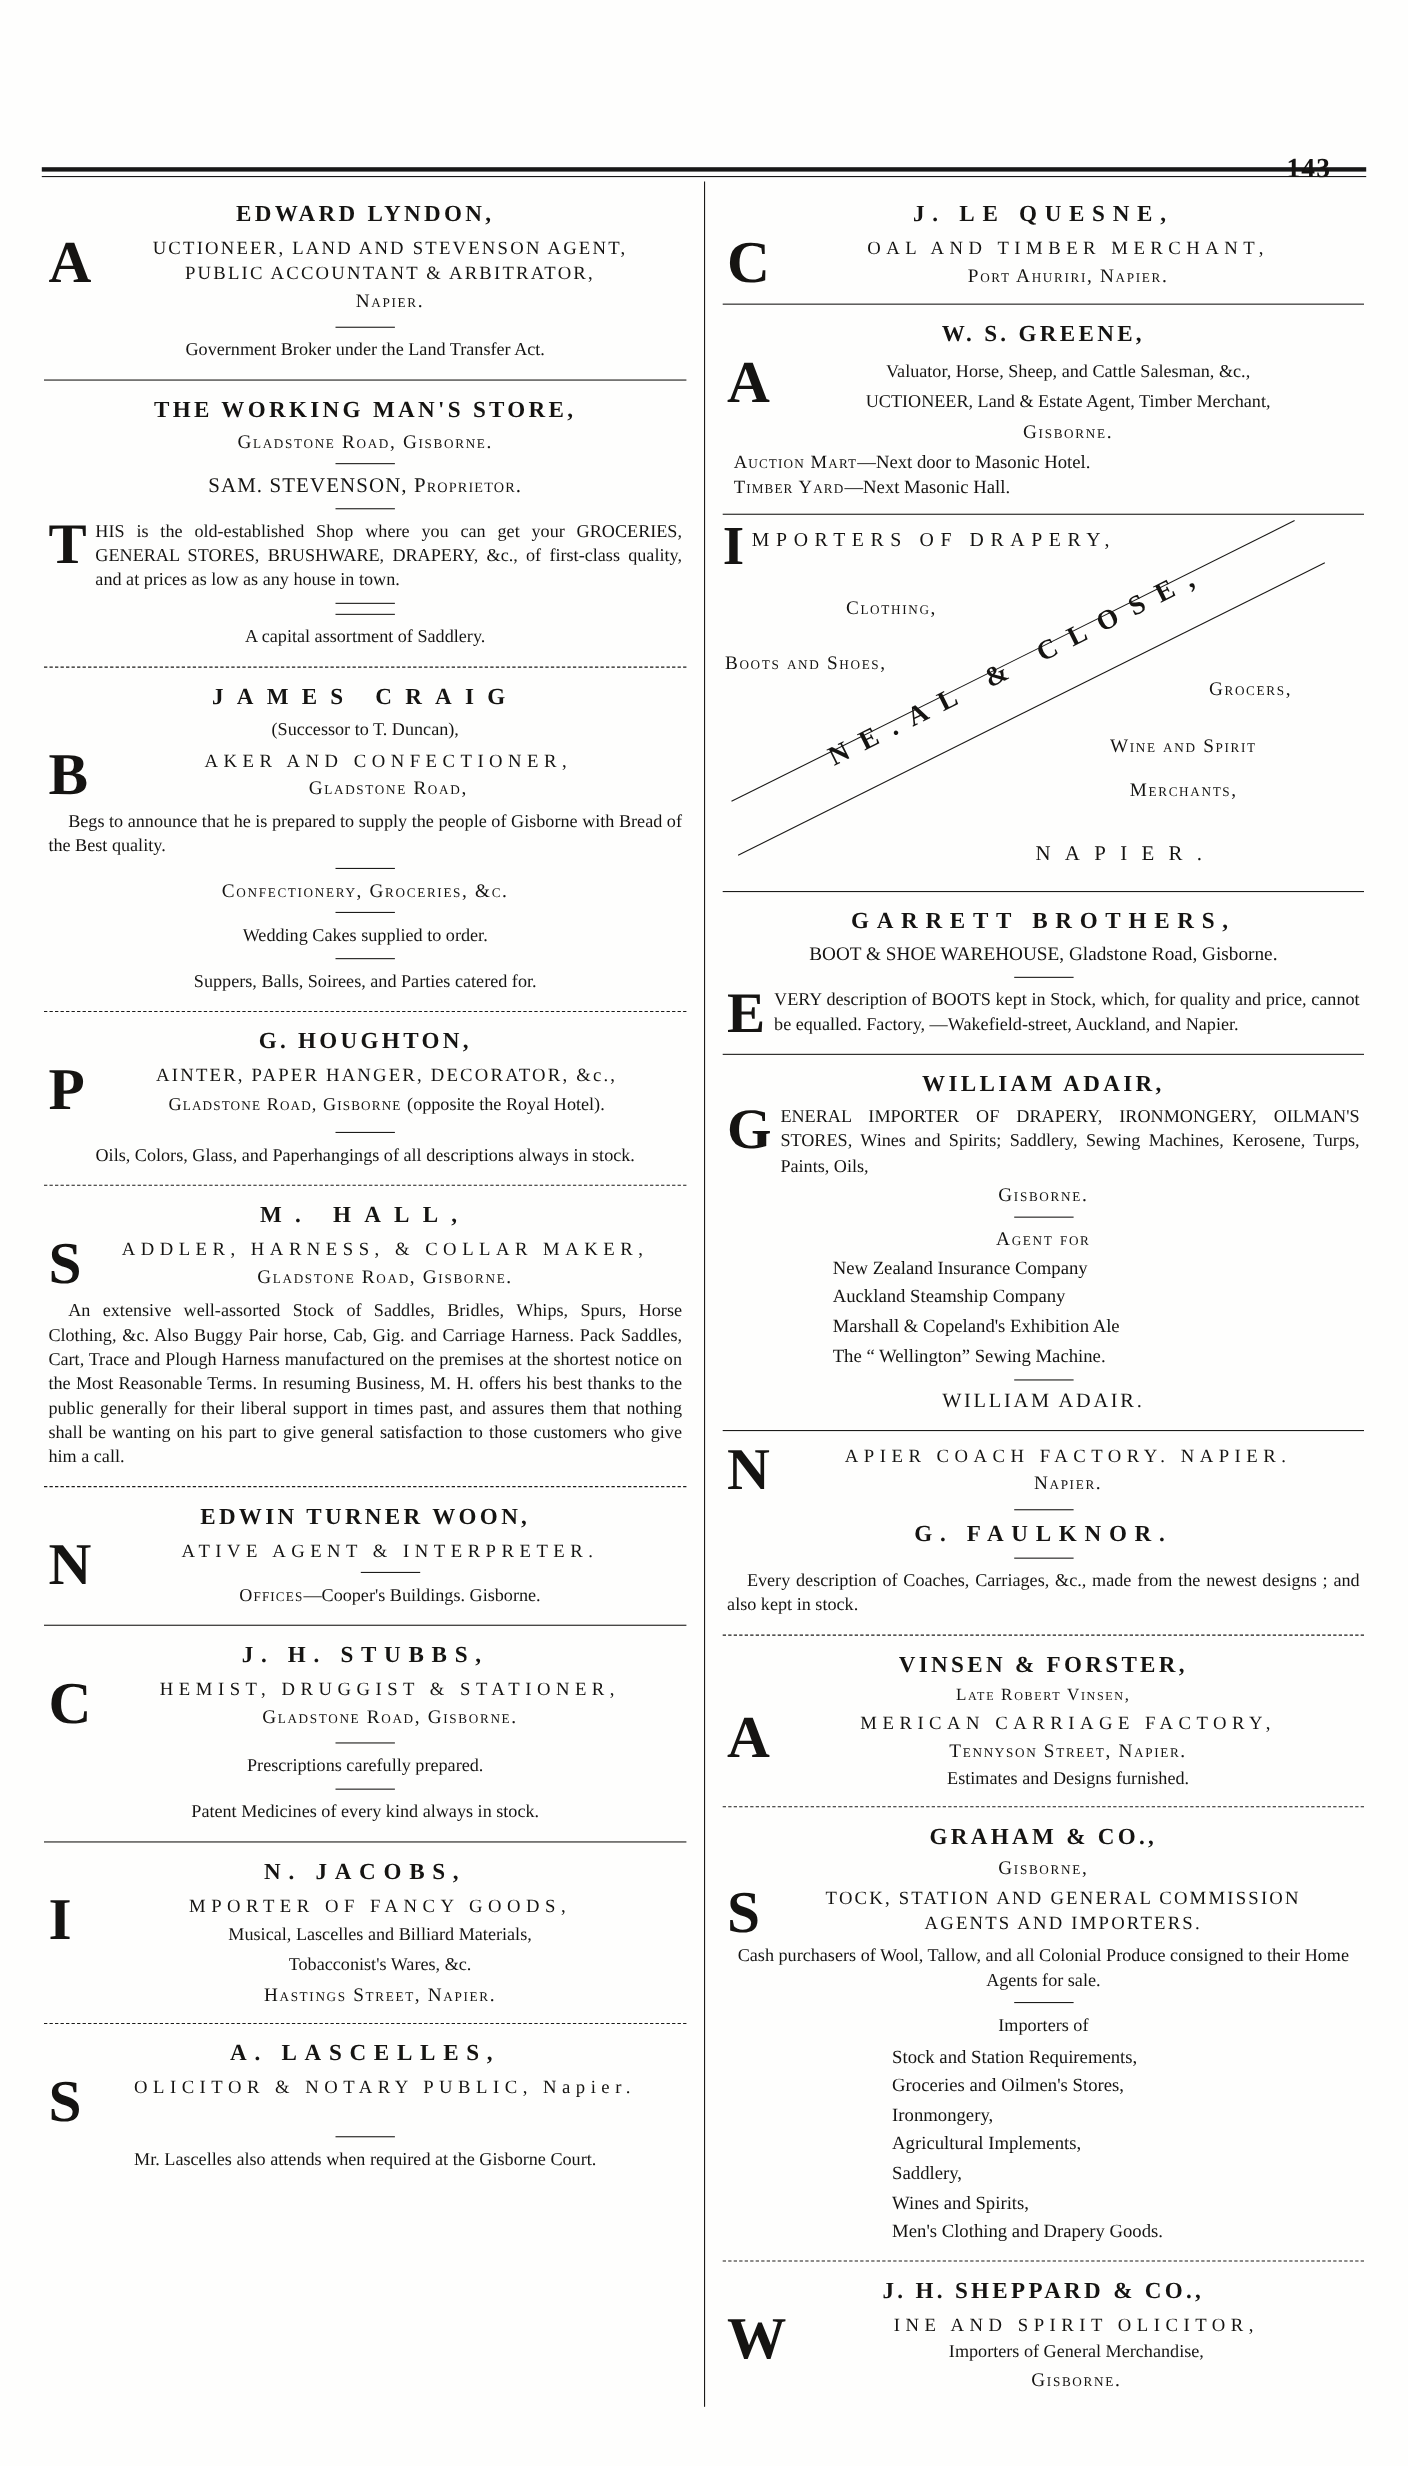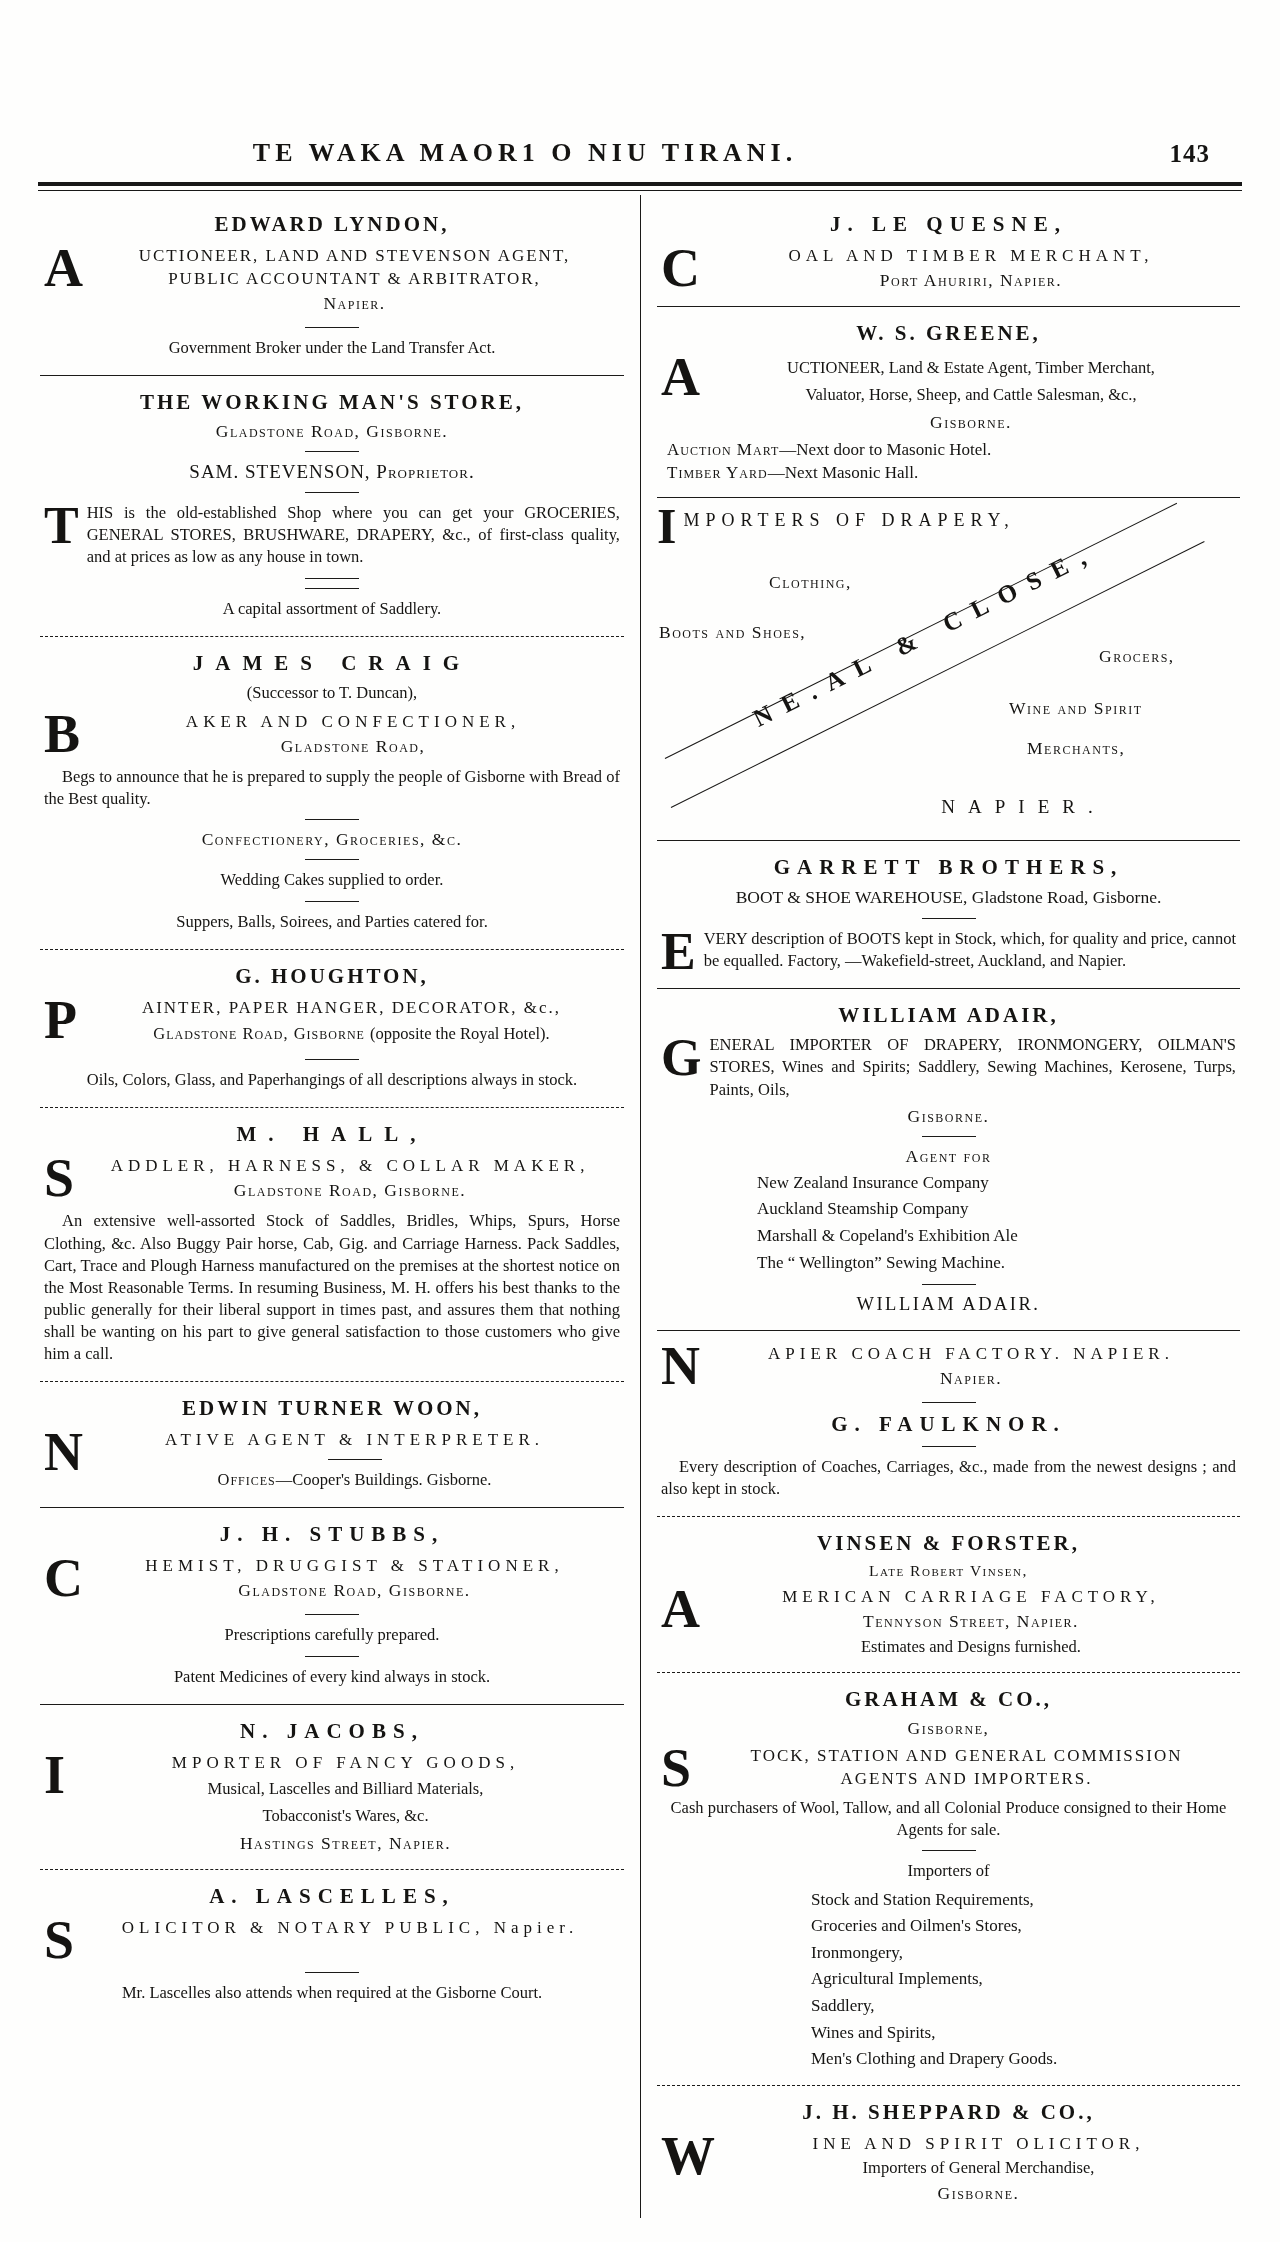--- a/index.html
+++ b/index.html
@@ -54,21 +54,20 @@
   .nc-firm{position:absolute;left:98px;top:206px;transform:rotate(-26.5deg);transform-origin:left center;
            font-size:25px;letter-spacing:13px;font-weight:600;white-space:nowrap;}
   .nc-napier{position:absolute;left:150px;right:0;top:296px;text-align:center;font-size:19px;letter-spacing:13px;}
 </style>
 </head>
 <body>
 
 <div class="page">
 
   <div class="mast-row">
-    <span class="masthead">TE WAKA MAOR1 O NIU TIRANI.</span>
     <span class="pagenum">143</span>
   </div>
   <div class="mast-rule"></div>
 
   <div class="cols">
 
     <div class="col col-left">
 
       <section class="ad">
         <h2 class="ttl">EDWARD LYNDON,</h2>
@@ -214,22 +213,22 @@
           </div>
         </div>
       </section>
       <hr class="rule">
 
       <section class="ad">
         <h2 class="ttl">W. S. GREENE,</h2>
         <div class="dchead">
           <span class="dc2">A</span>
           <div class="rest">
+            <p class="ctr">Valuator, Horse, Sheep, and Cattle Salesman, &amp;c.,</p>
             <p class="ctr">UCTIONEER, Land &amp; Estate Agent, Timber Merchant,</p>
-            <p class="ctr">Valuator, Horse, Sheep, and Cattle Salesman, &amp;c.,</p>
             <p class="sub">Gisborne.</p>
           </div>
         </div>
         <p class="mline"><span class="scw">Auction Mart</span><span>—Next door to Masonic Hotel.</span></p>
         <p class="mline"><span class="scw">Timber Yard</span><span>—Next Masonic Hall.</span></p>
       </section>
       <hr class="rule">
 
       <section class="nc">
         <div class="nc-imp">

